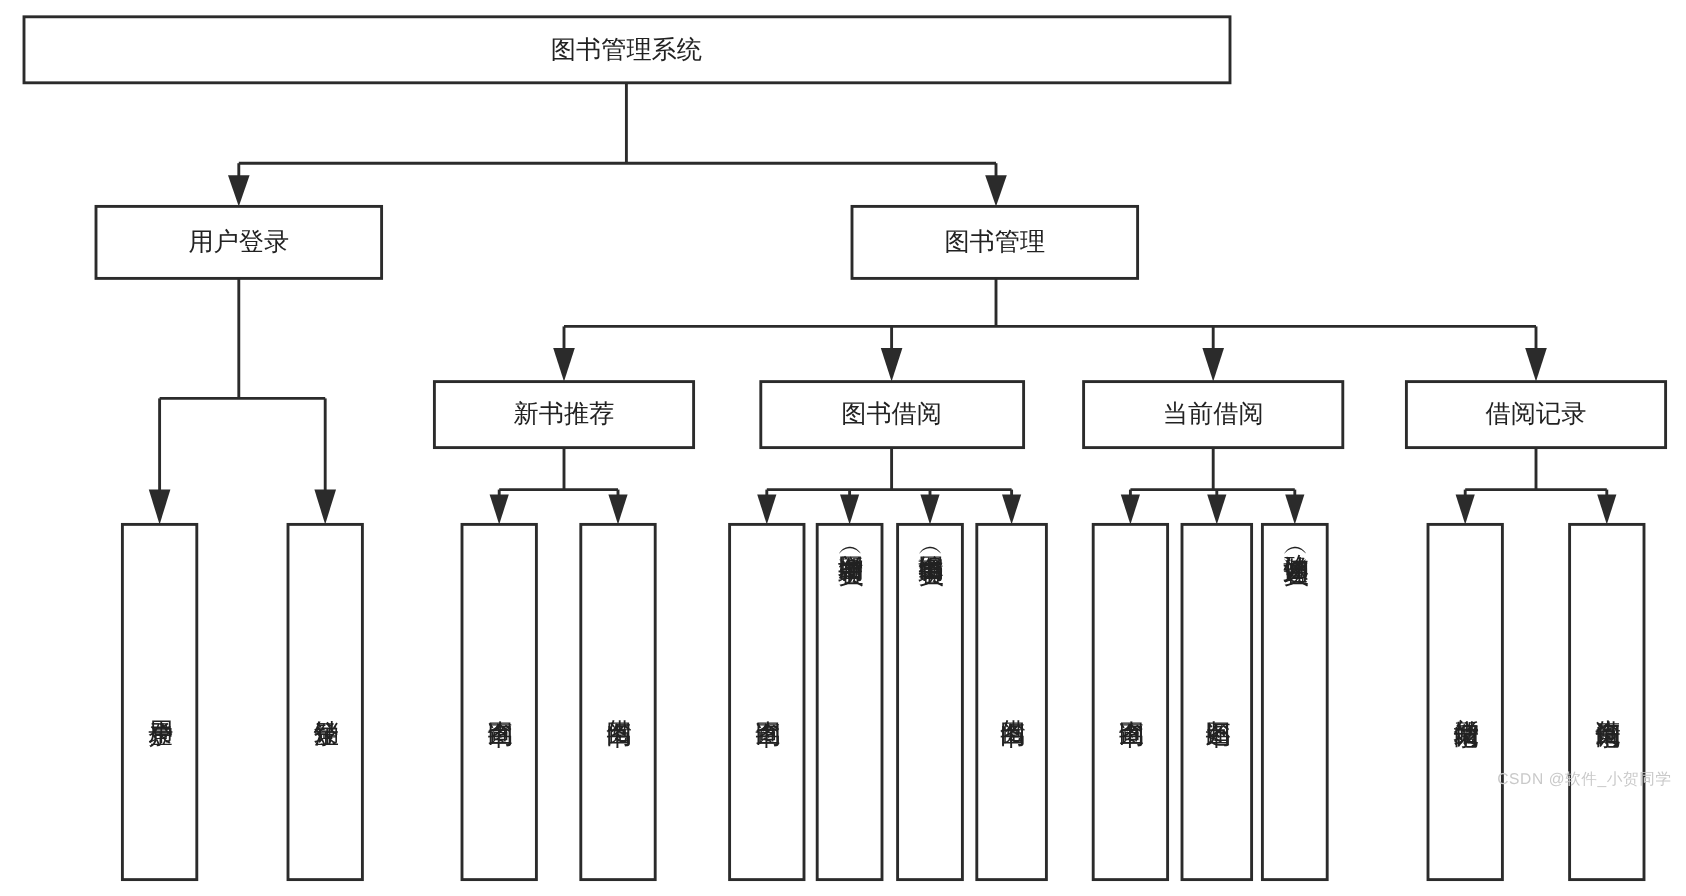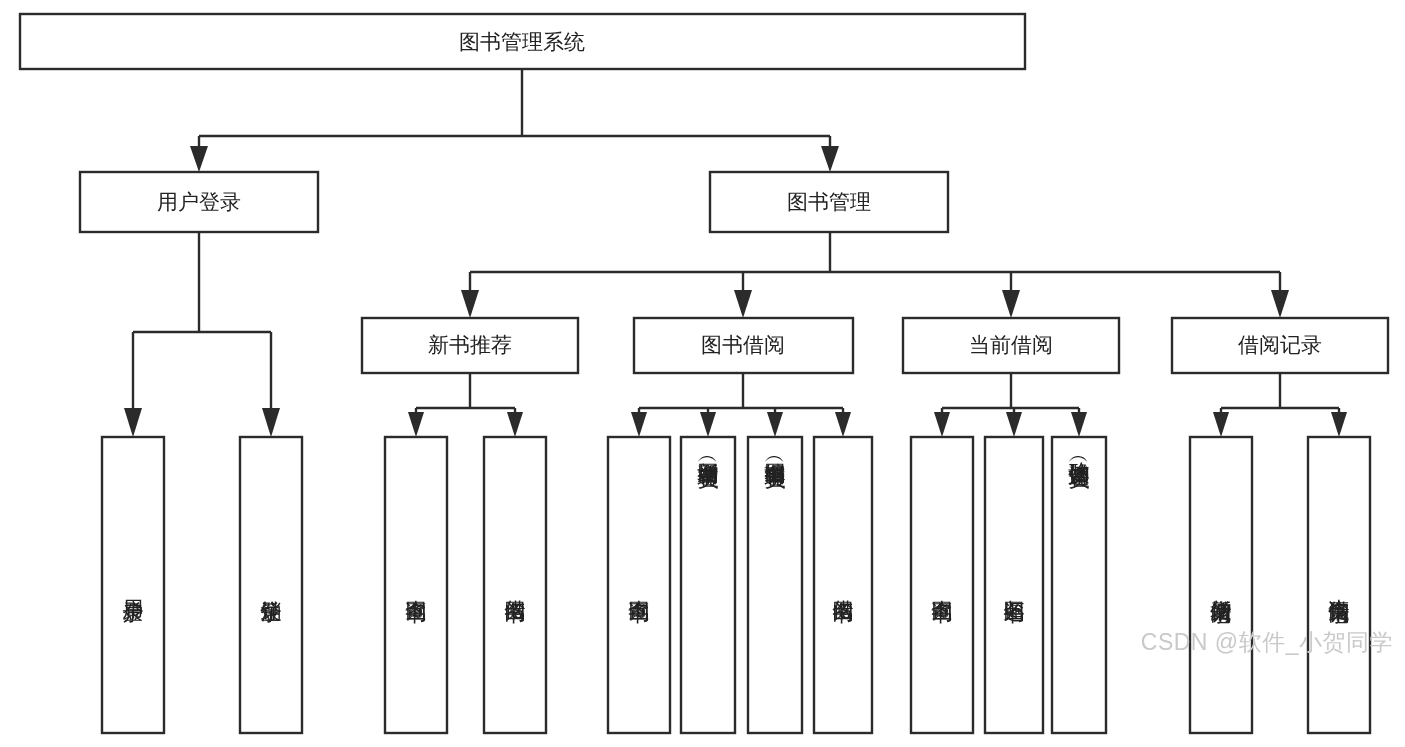--- a/index.html
+++ b/index.html
@@ -62,21 +62,21 @@
     text-orientation: upright;
     font-size: 21px;
     color: #222222;
     letter-spacing: 1px;
     font-family: "Liberation Sans", "DejaVu Sans", sans-serif;
   }
   #watermark {
     position: absolute;
     right: 12px;
     bottom: 6px;
-    font-size: 23px;
+    font-size: 13px;
     color: #c9c9c9;
     font-family: "Liberation Sans", "DejaVu Sans", sans-serif;
     white-space: nowrap;
     letter-spacing: 0.5px;
   }
 </style>
 </head>
 <body>
 
 <div id="diagram-root">

